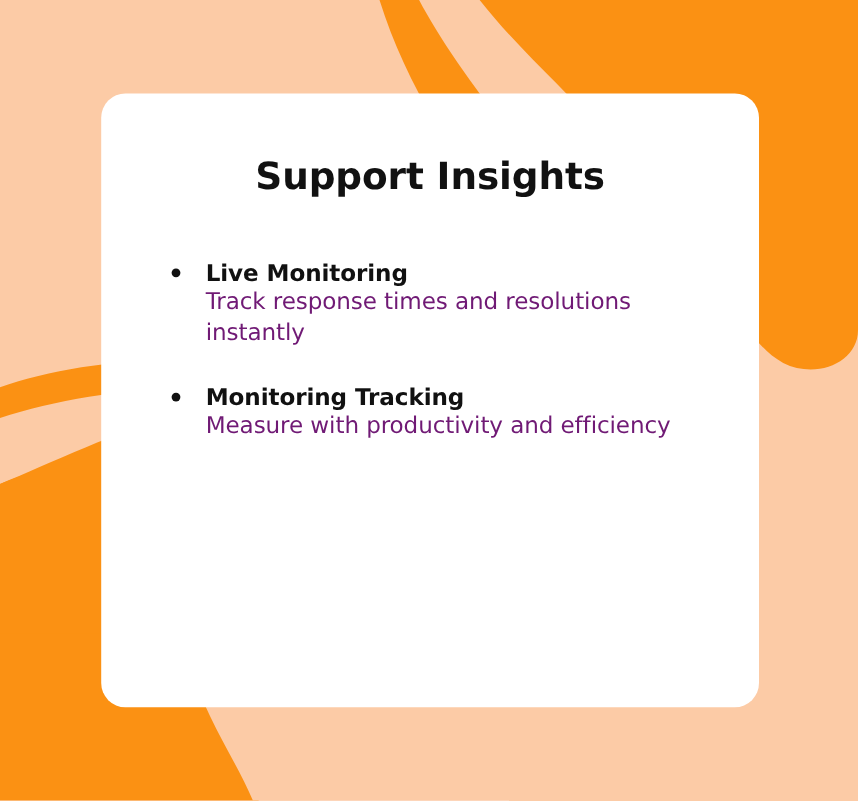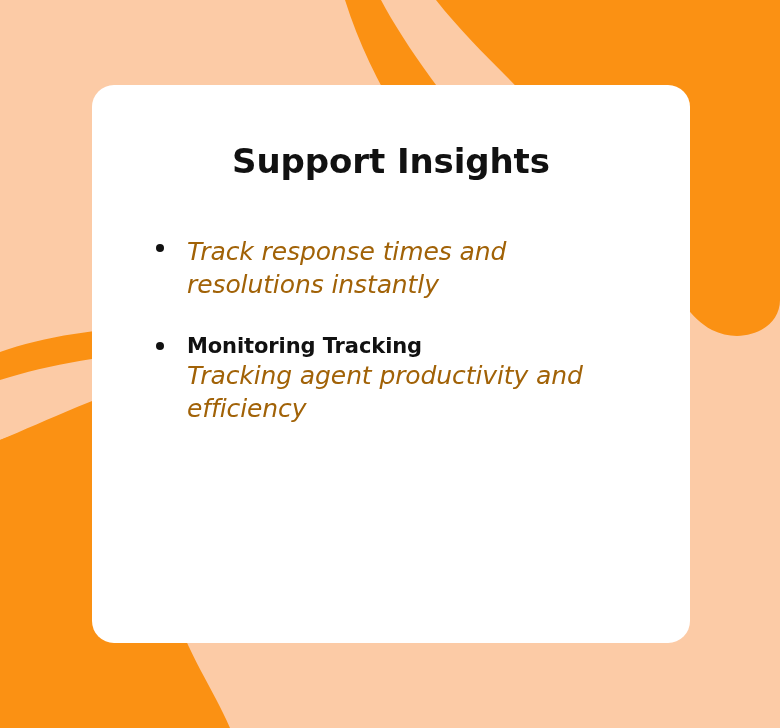--- a/index.html
+++ b/index.html
@@ -74,27 +74,26 @@
   .feature-title {
     display: block;
     font-size: 21px;
     font-weight: 700;
     color: #111111;
     line-height: 1.25;
     letter-spacing: -0.1px;
   }
   .feature-desc {
     display: block;
-    font-size: 25px;
+    font-size: 21px;
     font-weight: 400;
-    color: #a16207;
+    color: #701a75;
     line-height: 1.33;
     letter-spacing: -0.1px;
     max-width: 452px;
-    font-style: italic;
   }
 </style>
 </head>
 <body>
 
 <div id="slide">
 
   <svg id="bg-decor" viewBox="0 0 780 728" preserveAspectRatio="none" aria-hidden="true">
     <rect x="0" y="0" width="780" height="728" fill="#FCCBA6"></rect>
 
@@ -110,23 +109,24 @@
 
     <path fill="#FCCBA6" d="M268 478 C236 470 204 478 184 502 C164 528 162 566 172 602 C186 652 214 690 230 728 L290 728 L290 478 Z"></path>
   </svg>
 
   <div id="card">
     <div id="card-title">Support Insights</div>
 
     <ul id="feature-list">
       <li class="feature-item">
         <span class="feature-bullet"></span>
+        <span class="feature-title">Live Monitoring</span>
         <span class="feature-desc">Track response times and resolutions instantly</span>
       </li>
       <li class="feature-item">
         <span class="feature-bullet"></span>
         <span class="feature-title">Monitoring Tracking</span>
-        <span class="feature-desc">Tracking agent productivity and efficiency</span>
+        <span class="feature-desc">Measure with productivity and efficiency</span>
       </li>
     </ul>
   </div>
 
 </div>
 
 </body></html>

